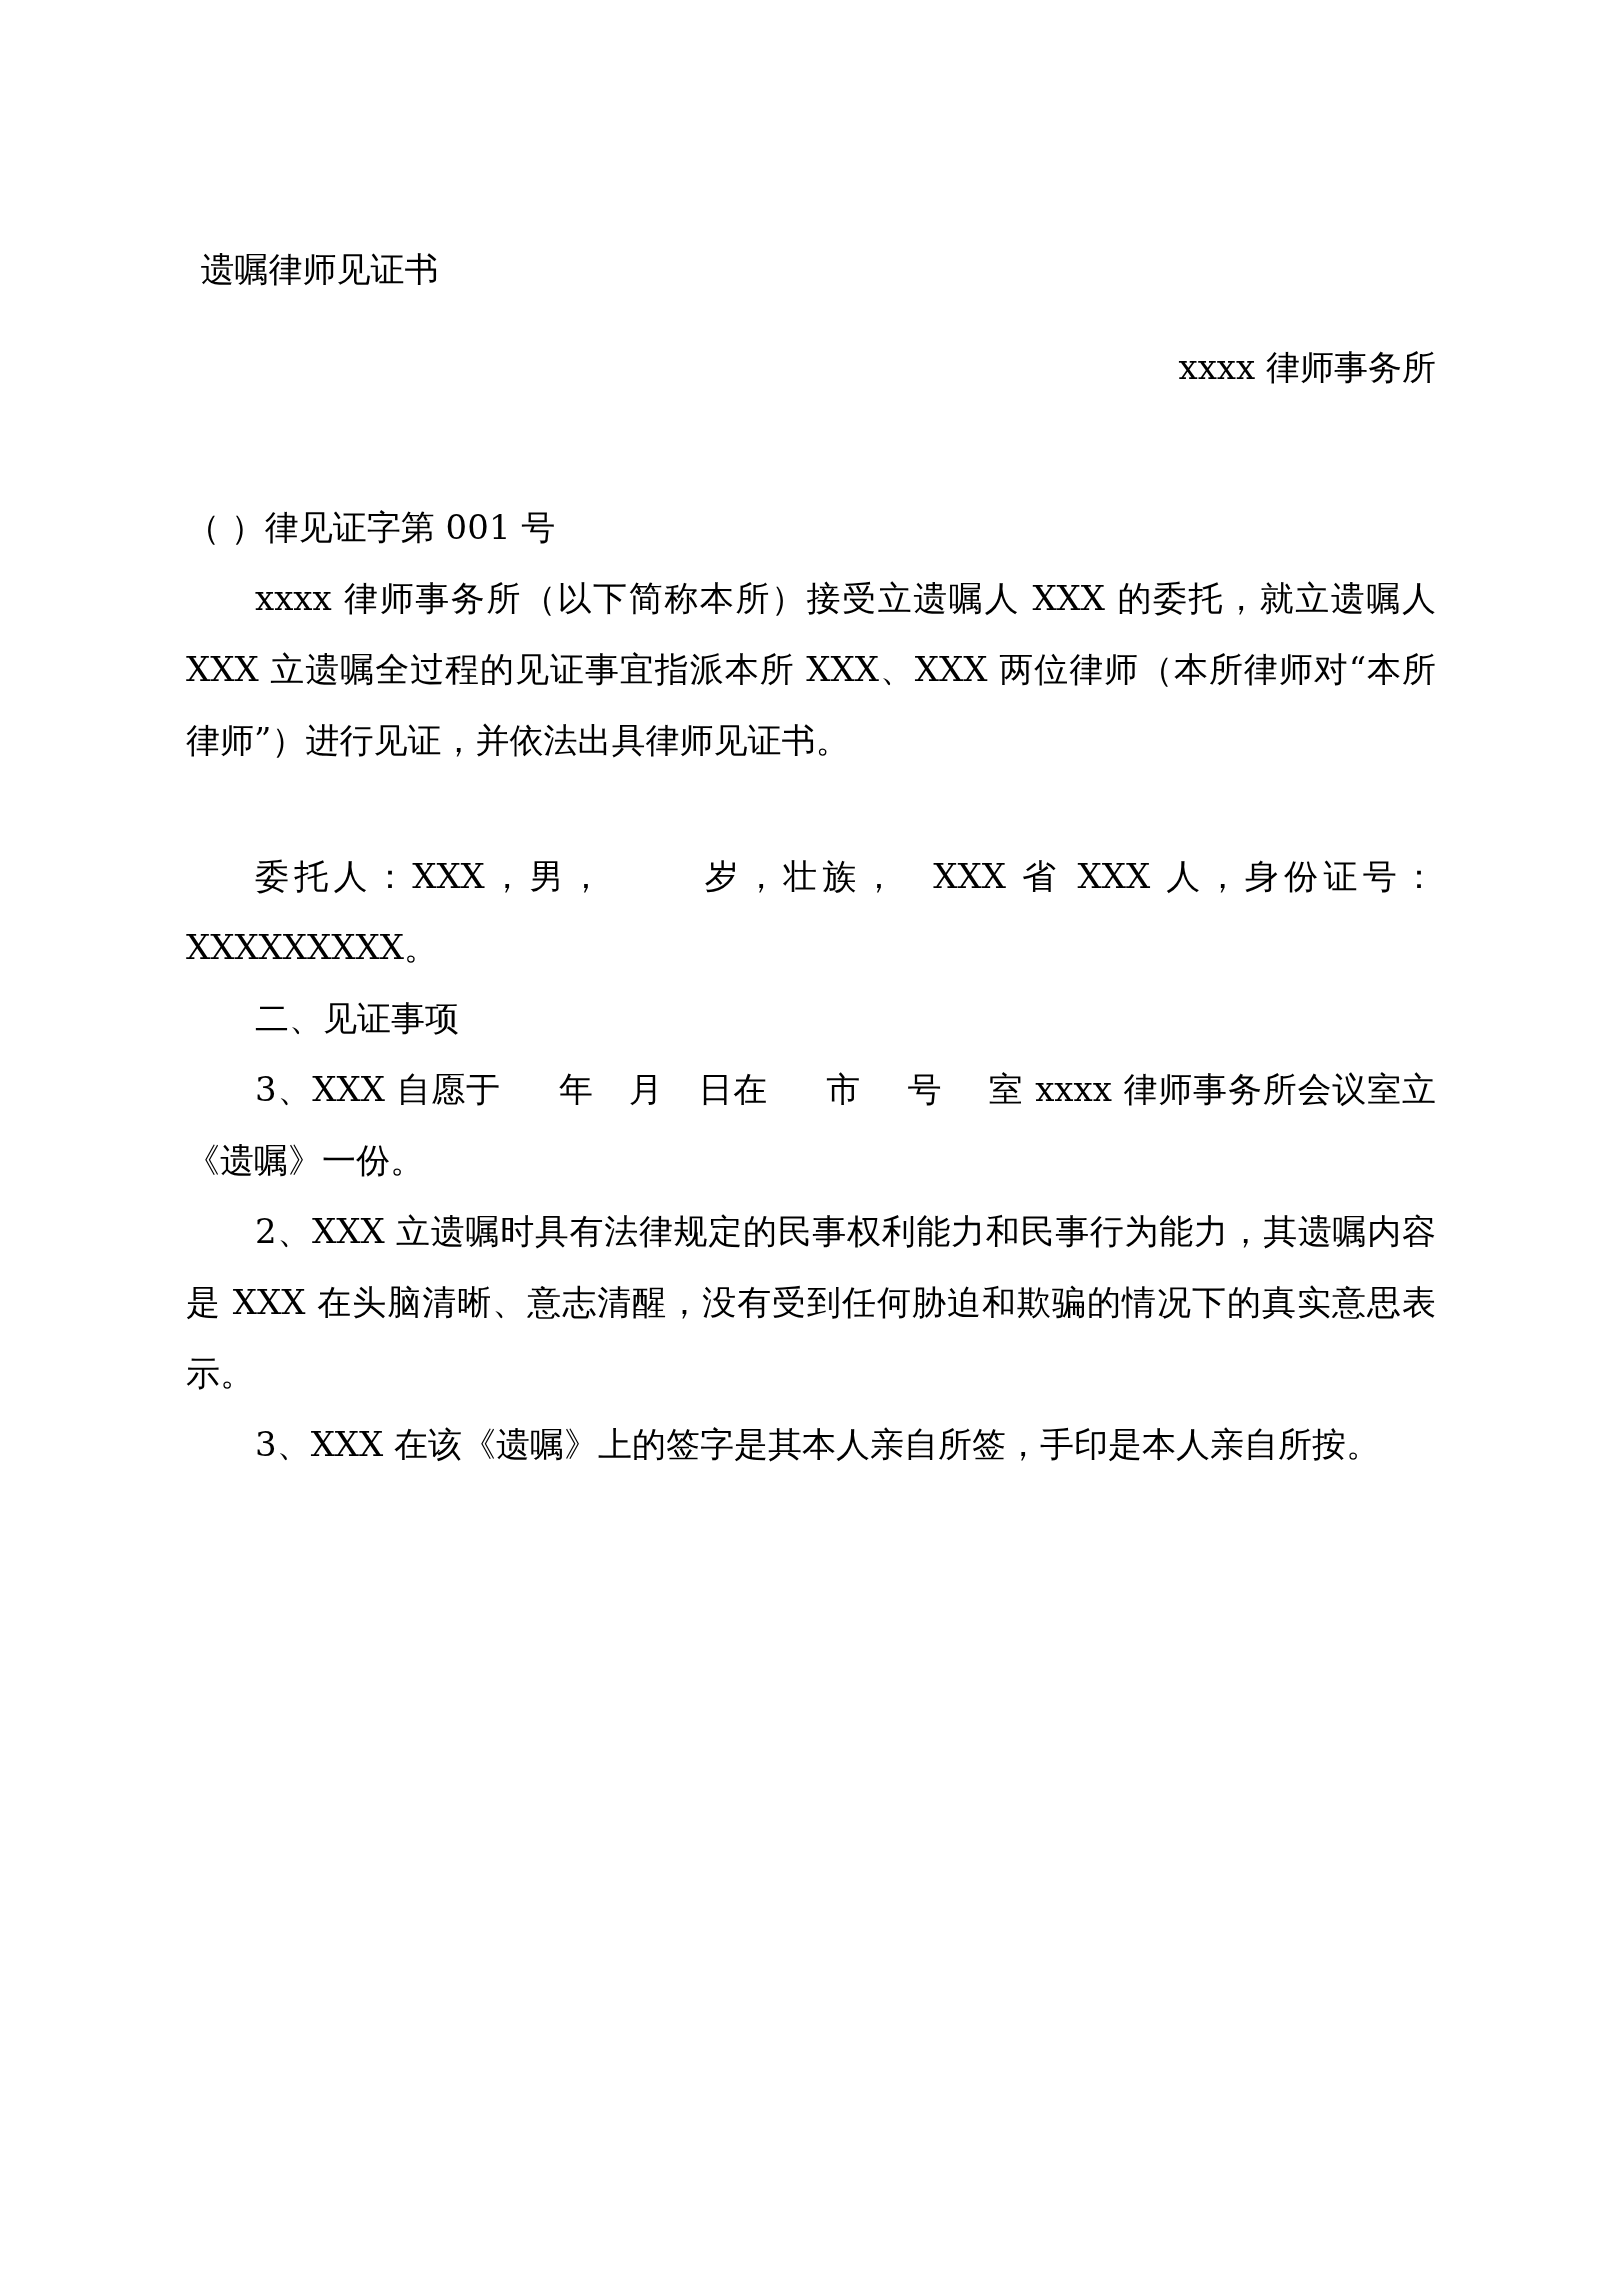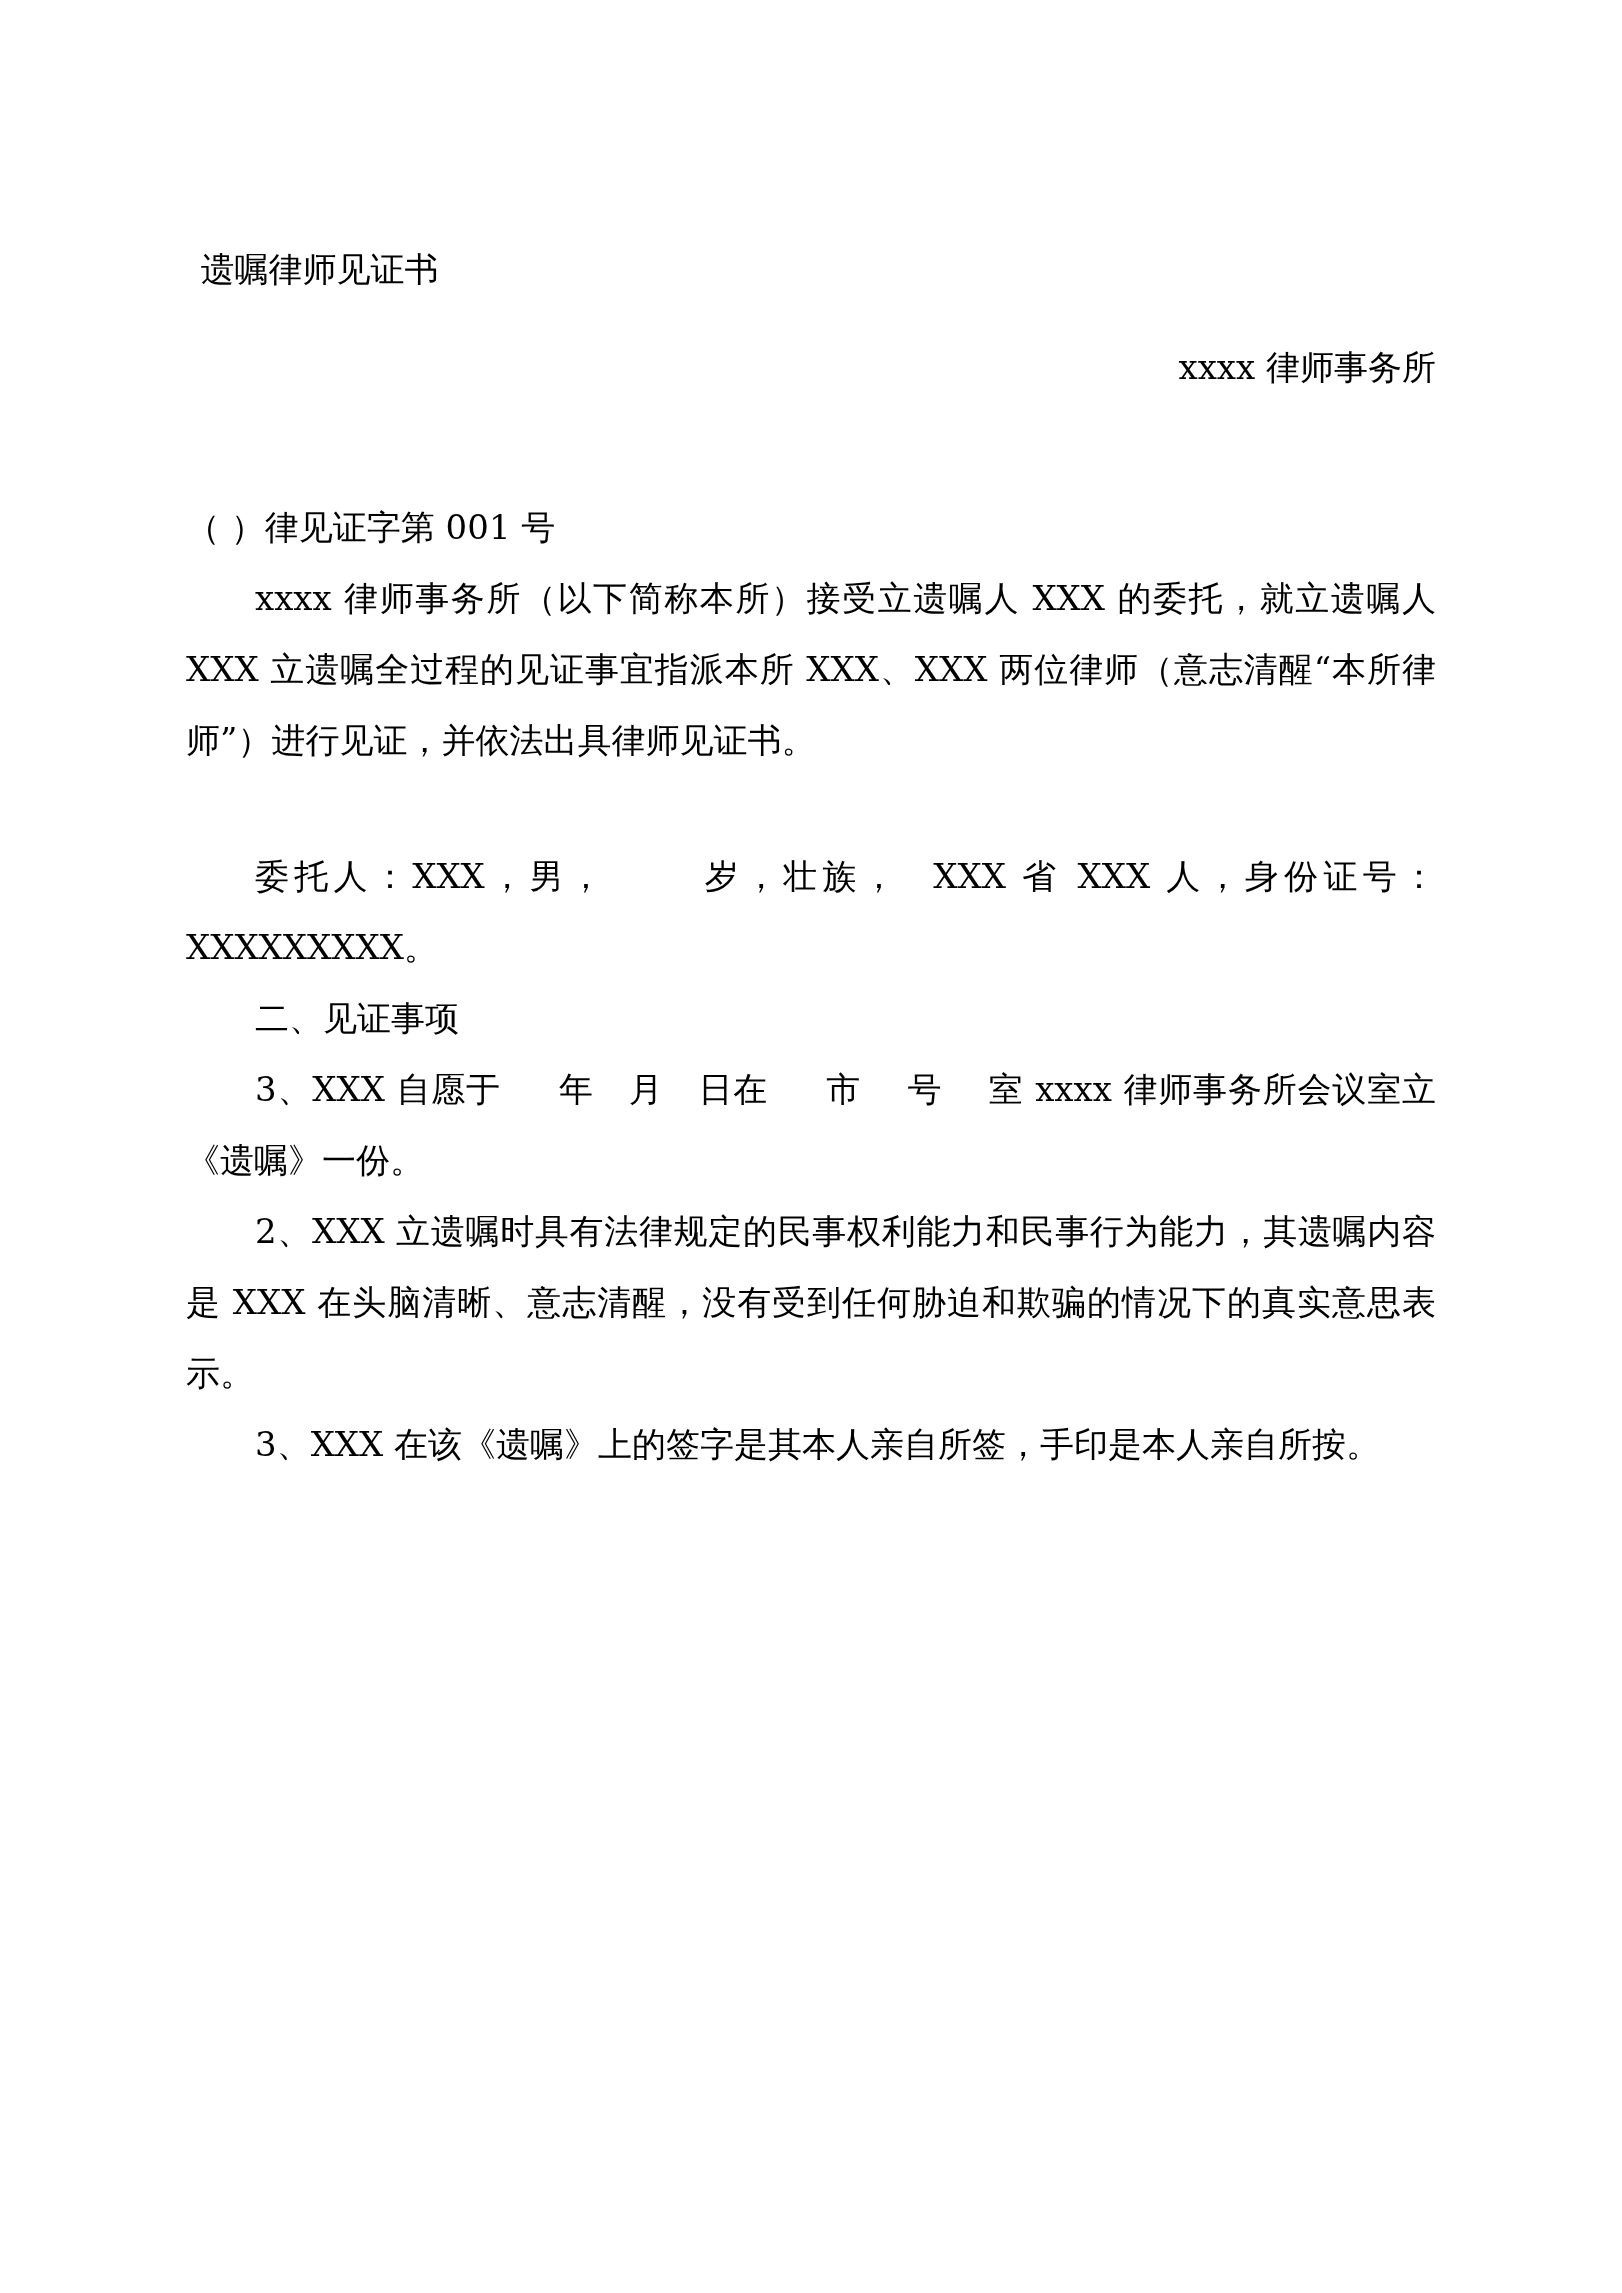--- a/index.html
+++ b/index.html
@@ -66,21 +66,21 @@
 
     <div class="title-left">遗嘱律师见证书</div>
 
     <div class="center center-org">xxxx 律师事务所</div>
 
 
     <div class="spacer-1"></div>
 
     <div class="right-line">（      ）律见证字第 001 号</div>
 
-    <div class="para indent">xxxx 律师事务所（以下简称本所）接受立遗嘱人 XXX 的委托，就立遗嘱人 XXX 立遗嘱全过程的见证事宜指派本所 XXX、XXX 两位律师（意志清醒“本所律师”）进行见证，并依法出具律师见证书。</div>
+    <div class="para indent">xxxx 律师事务所（以下简称本所）接受立遗嘱人 XXX 的委托，就立遗嘱人 XXX 立遗嘱全过程的见证事宜指派本所 XXX、XXX 两位律师（本所律师对“本所律师”）进行见证，并依法出具律师见证书。</div>
 
     <div class="spacer-2"></div>
 
     <div class="para indent">委托人：XXX，男，      岁，壮族，  XXX 省 XXX 人，身份证号：XXXXXXXXX。</div>
 
     <div class="para indent">二、见证事项</div>
     <div class="para indent">3、XXX 自愿于     年   月   日在     市    号    室 xxxx 律师事务所会议室立《遗嘱》一份。</div>
     <div class="para indent">2、XXX 立遗嘱时具有法律规定的民事权利能力和民事行为能力，其遗嘱内容是 XXX 在头脑清晰、意志清醒，没有受到任何胁迫和欺骗的情况下的真实意思表示。</div>
     <div class="para indent">3、XXX 在该《遗嘱》上的签字是其本人亲自所签，手印是本人亲自所按。</div>
 

